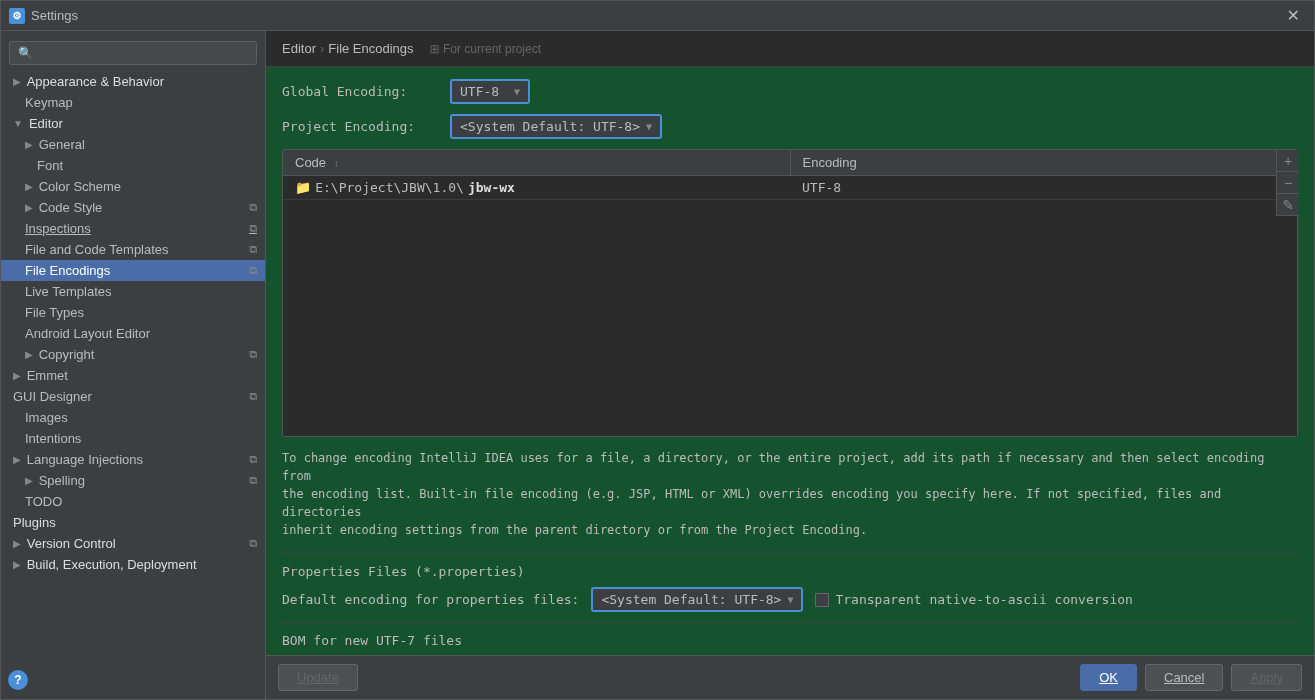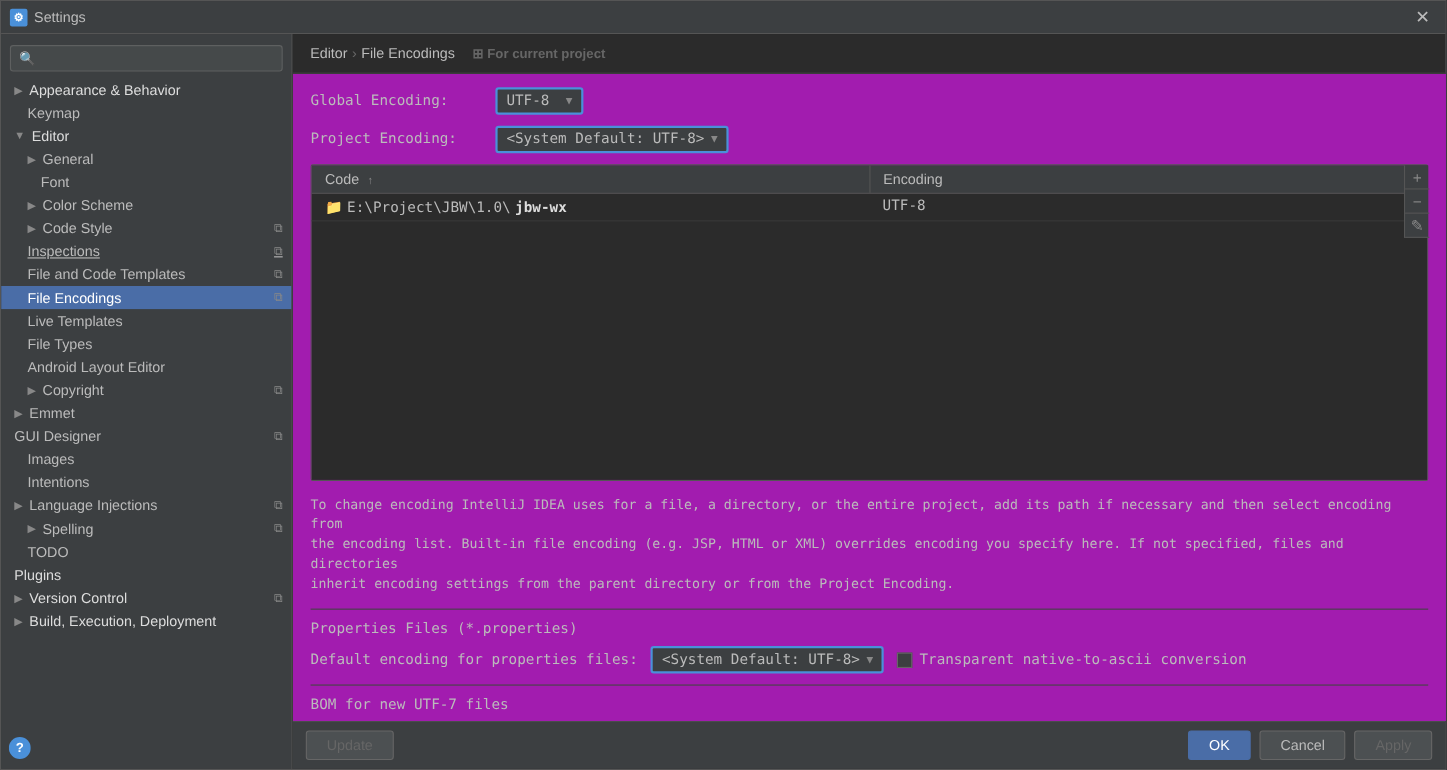--- a/index.html
+++ b/index.html
@@ -139,27 +139,26 @@
       font-size: 13px;
     }
     .breadcrumb-sep {
       color: #666;
       font-size: 13px;
     }
     .for-project {
       color: #666;
       font-size: 12px;
       margin-left: 12px;
-      font-weight: bold;
     }
     .settings-body {
       flex: 1;
       padding: 12px 16px;
       overflow-y: auto;
-      background: #a21caf;
+      background: #14532d;
       color: #bbb;
     }
     .setting-row {
       display: flex;
       align-items: center;
       margin-bottom: 10px;
       gap: 8px;
     }
     .setting-label {
       color: #bbb;
@@ -308,20 +307,21 @@
       gap: 8px;
     }
     .btn {
       padding: 5px 18px;
       border-radius: 3px;
       font-size: 13px;
       cursor: pointer;
       border: 1px solid #666;
       background: #4c5052;
       color: #bbb;
+      text-decoration: underline;
     }
     .btn-primary {
       background: #4a6da7;
       border-color: #4a6da7;
       color: white;
     }
     .btn-disabled {
       color: #666;
       cursor: default;
     }

